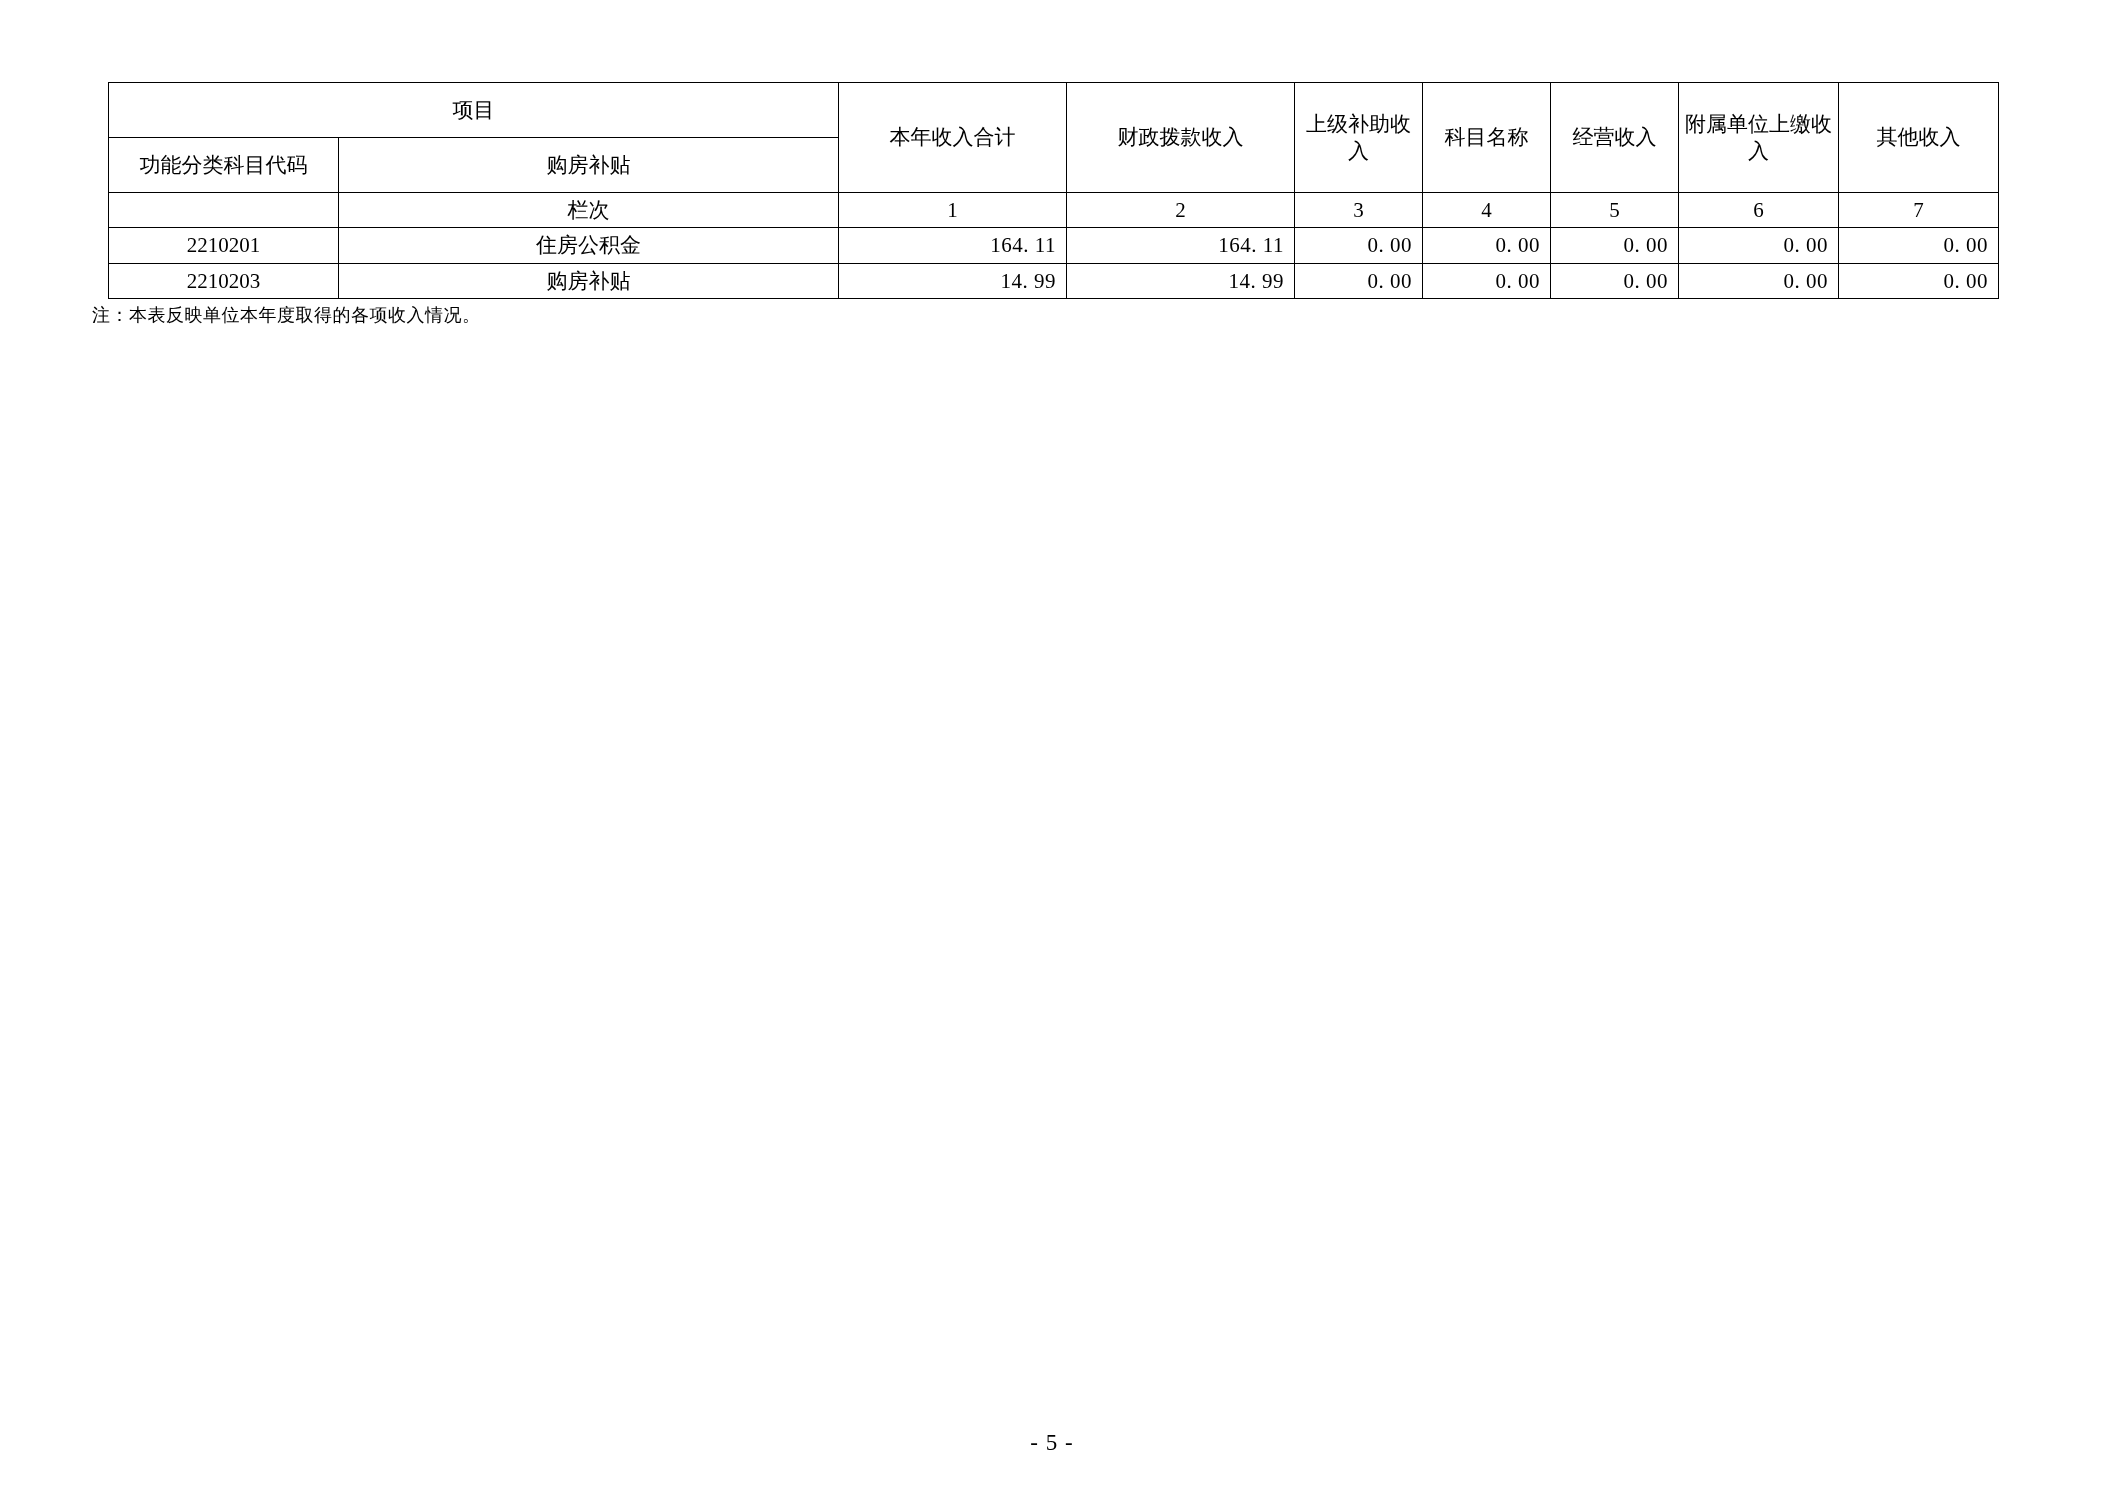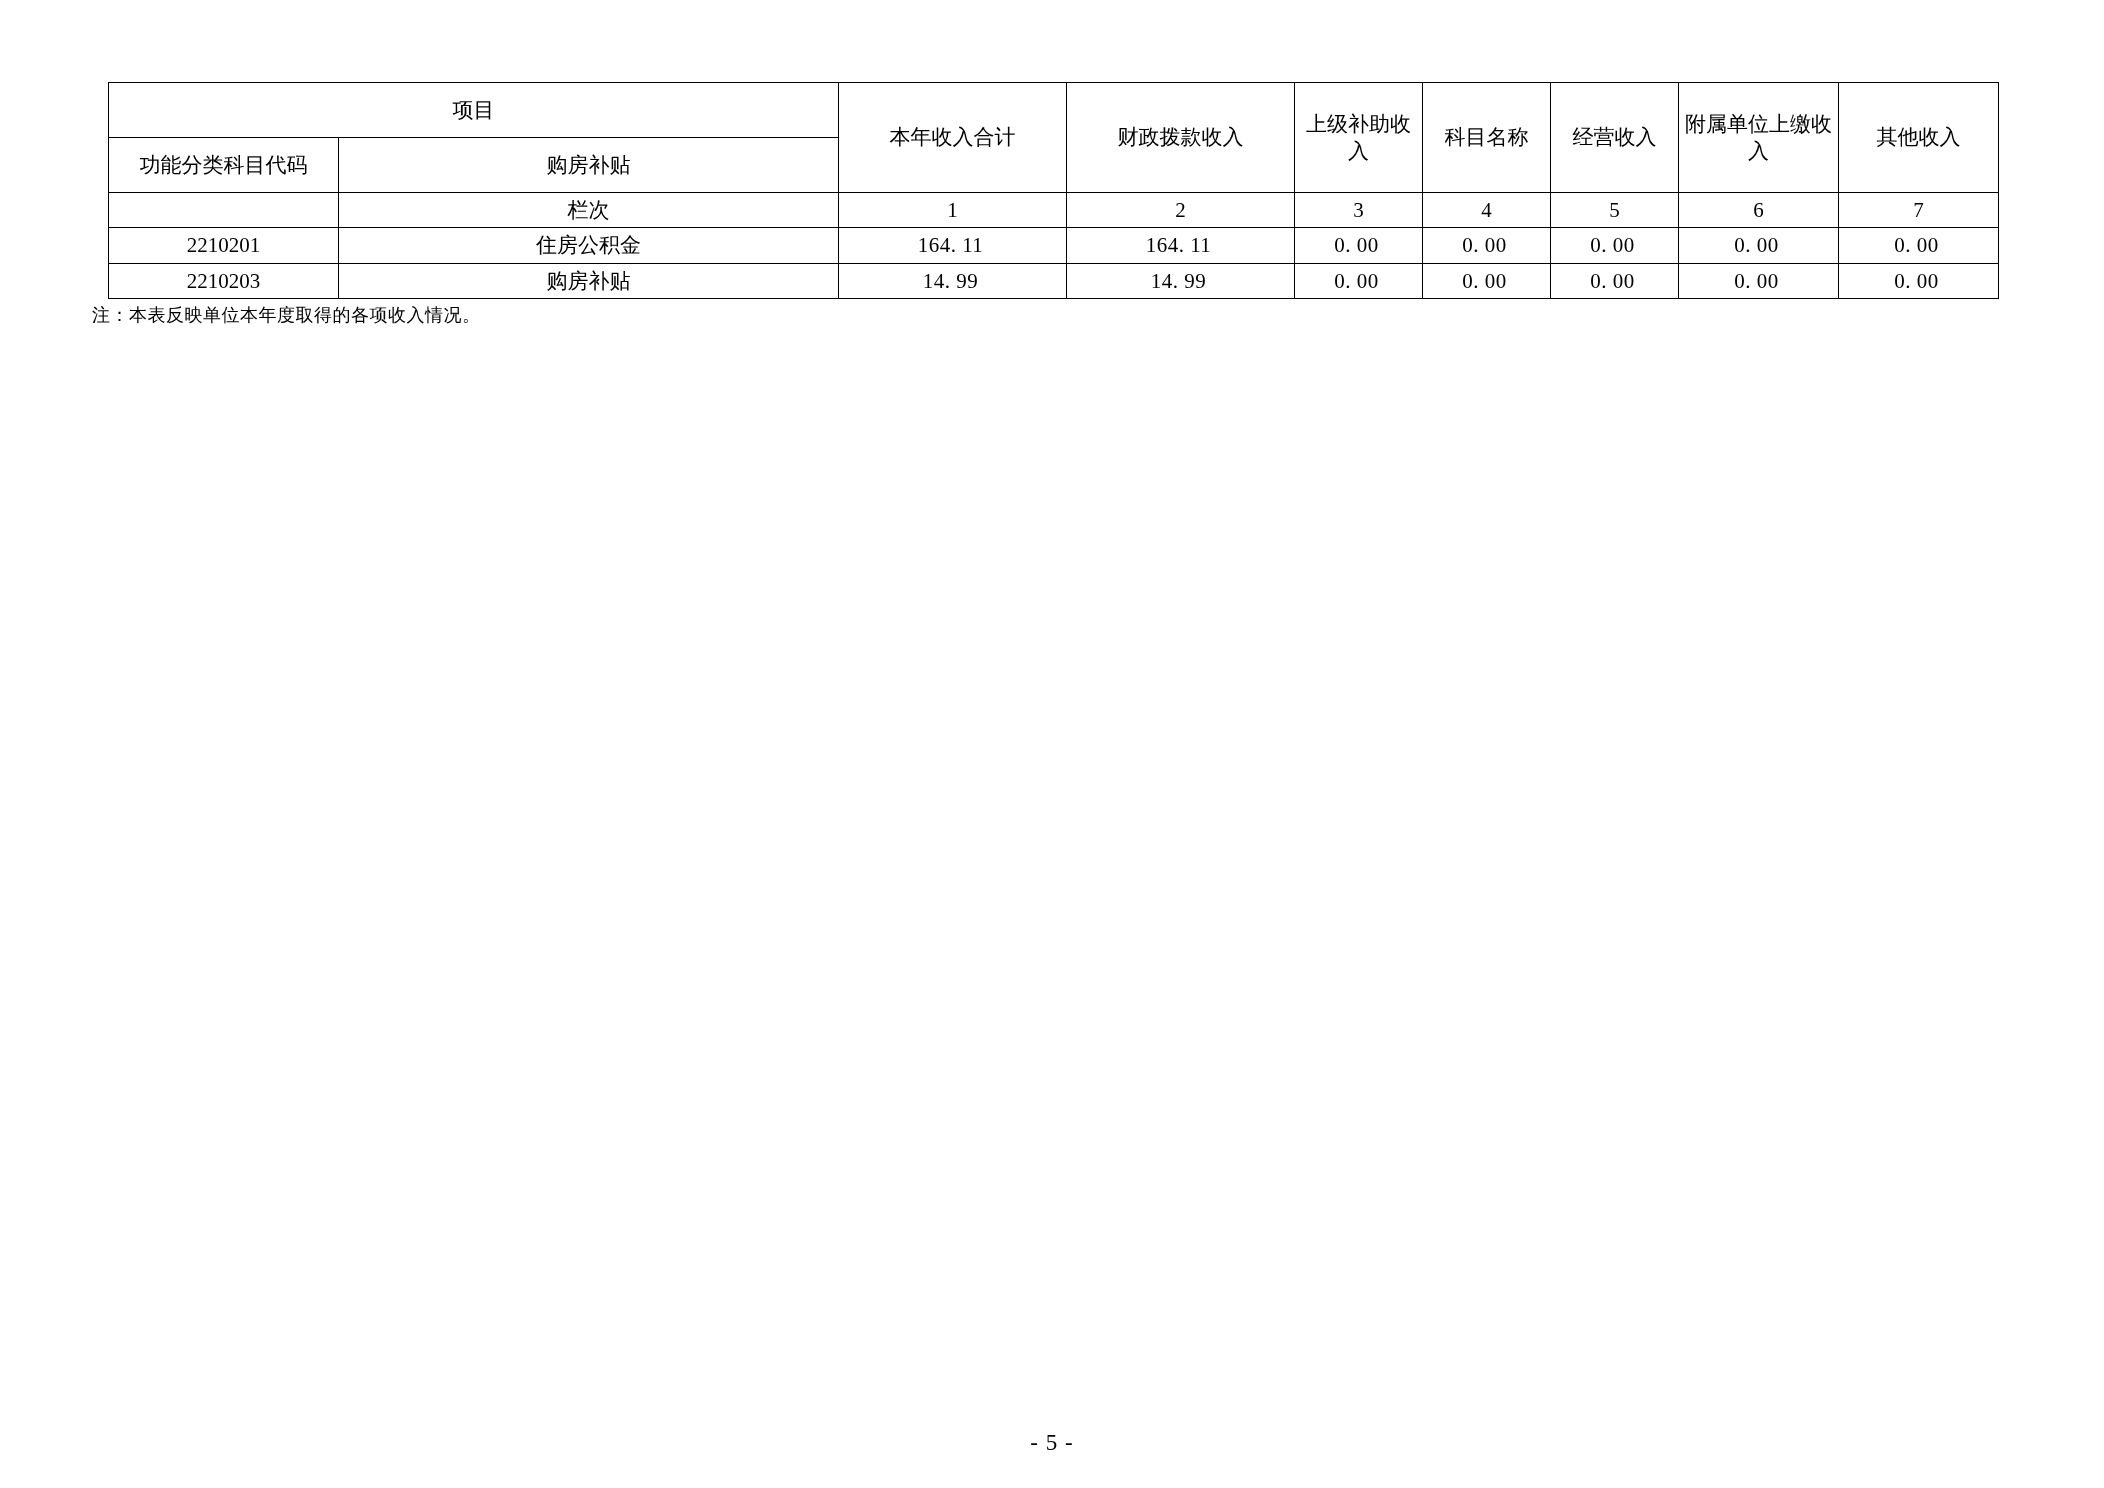--- a/index.html
+++ b/index.html
@@ -38,20 +38,21 @@
     border: 1.5px solid #000000;
     font-weight: normal;
     font-size: 21px;
     line-height: 1.25;
     padding: 4px 6px;
     vertical-align: middle;
     text-align: center;
     font-family: "Liberation Serif", "DejaVu Serif", serif;
   }
   table.fin td.num {
+    text-align: right;
     padding-right: 10px;
     letter-spacing: 0.5px;
   }
   table.fin td.head {
     height: 46px;
   }
   .c1 { width: 230px; }
   .c2 { width: 500px; }
   .c3 { width: 228px; }
   .c4 { width: 228px; }

